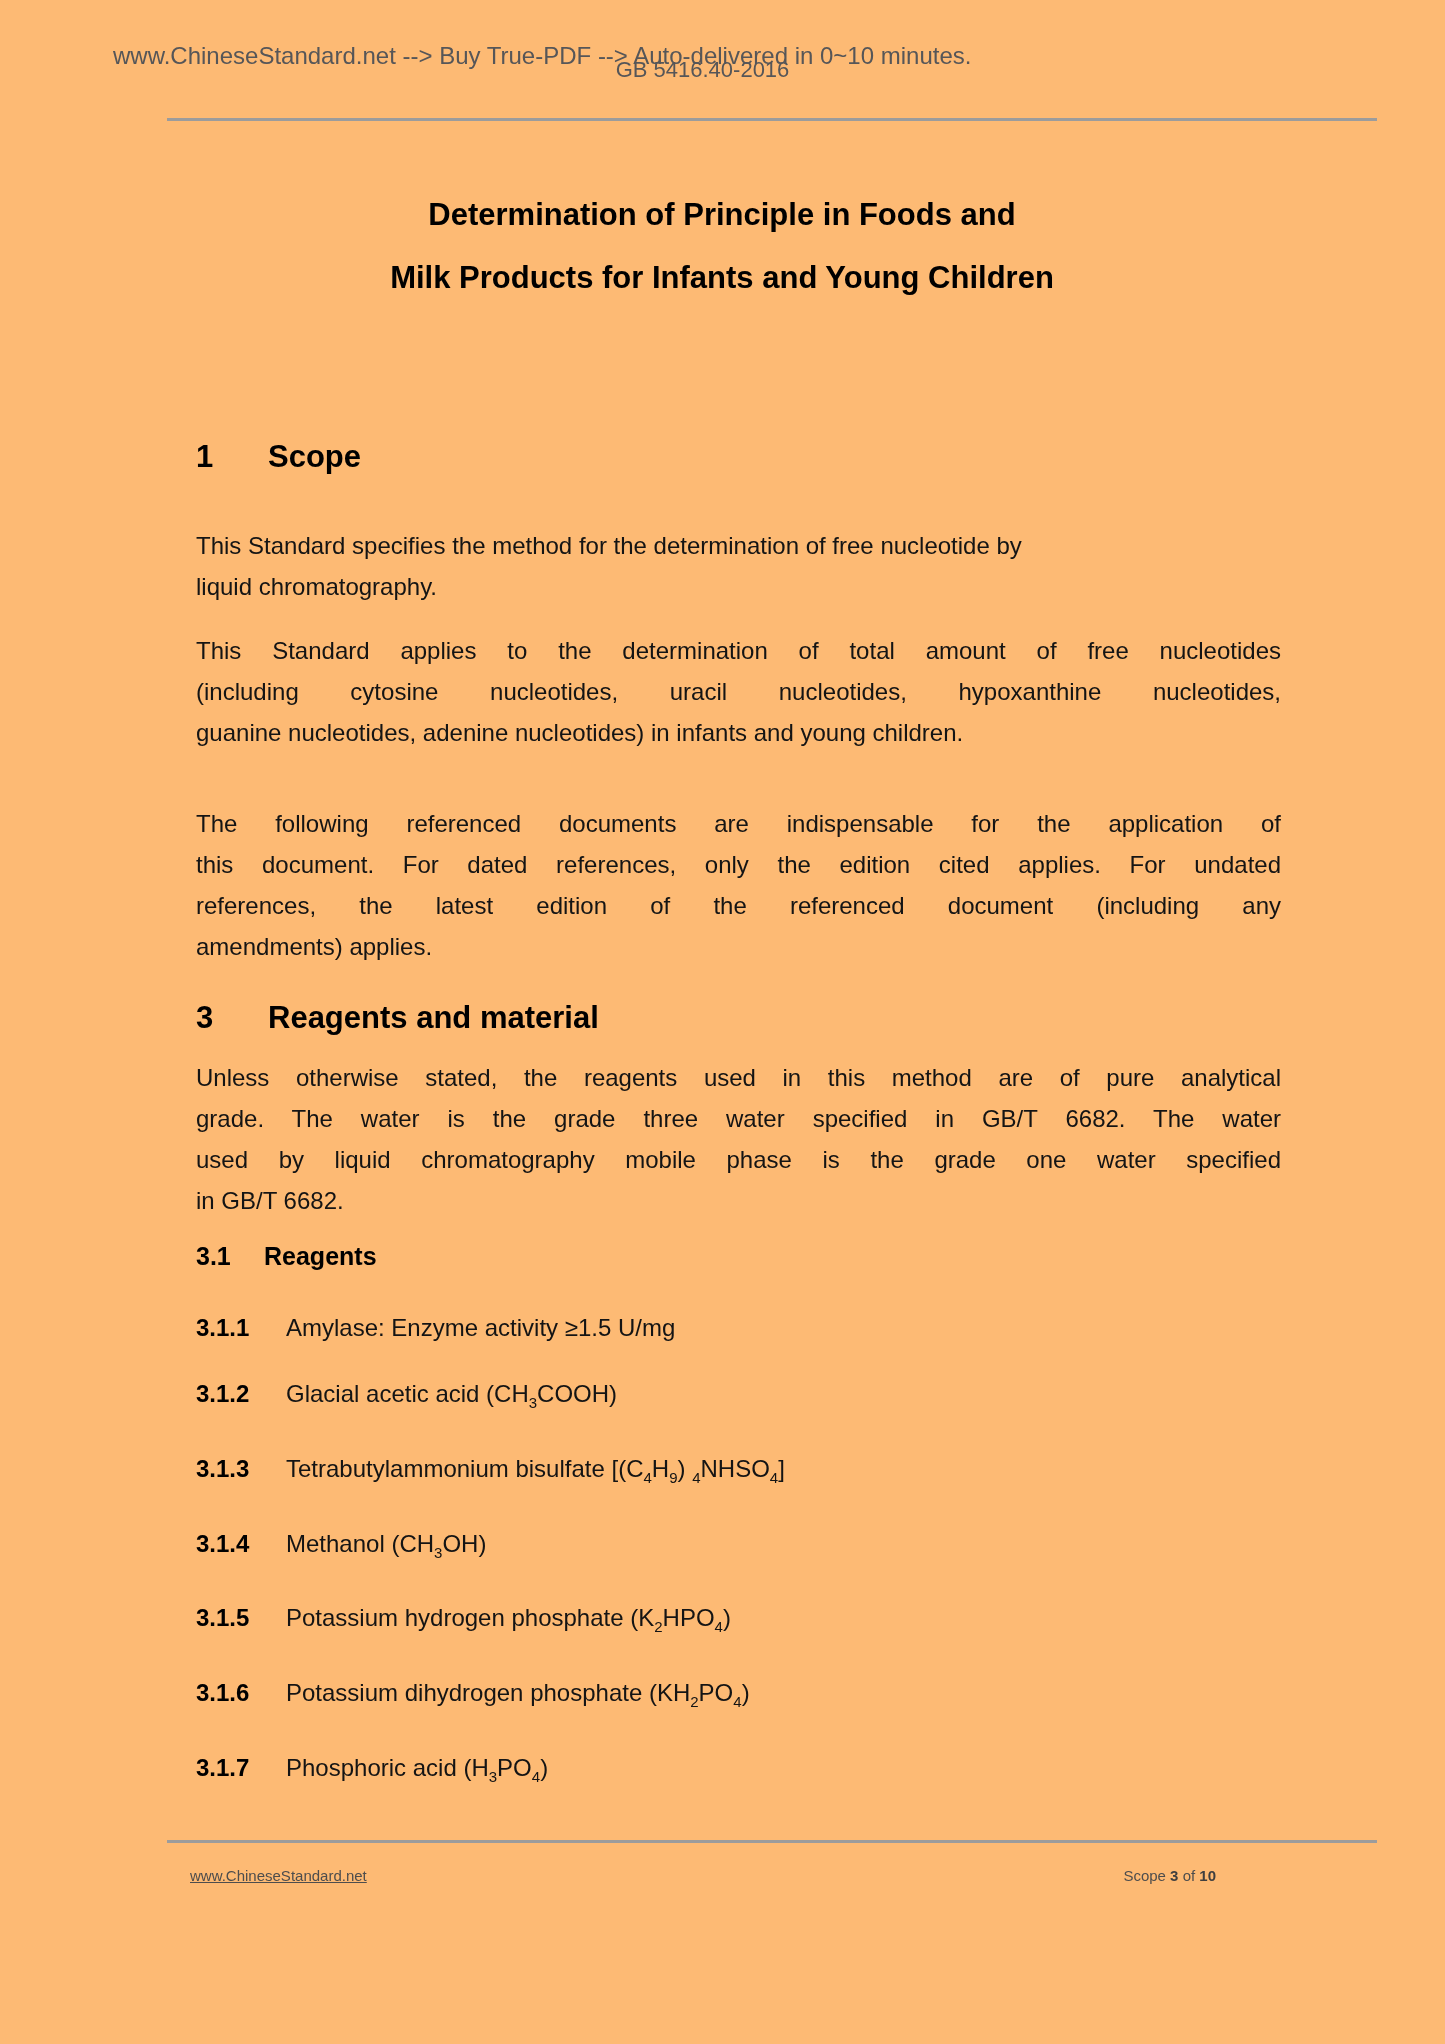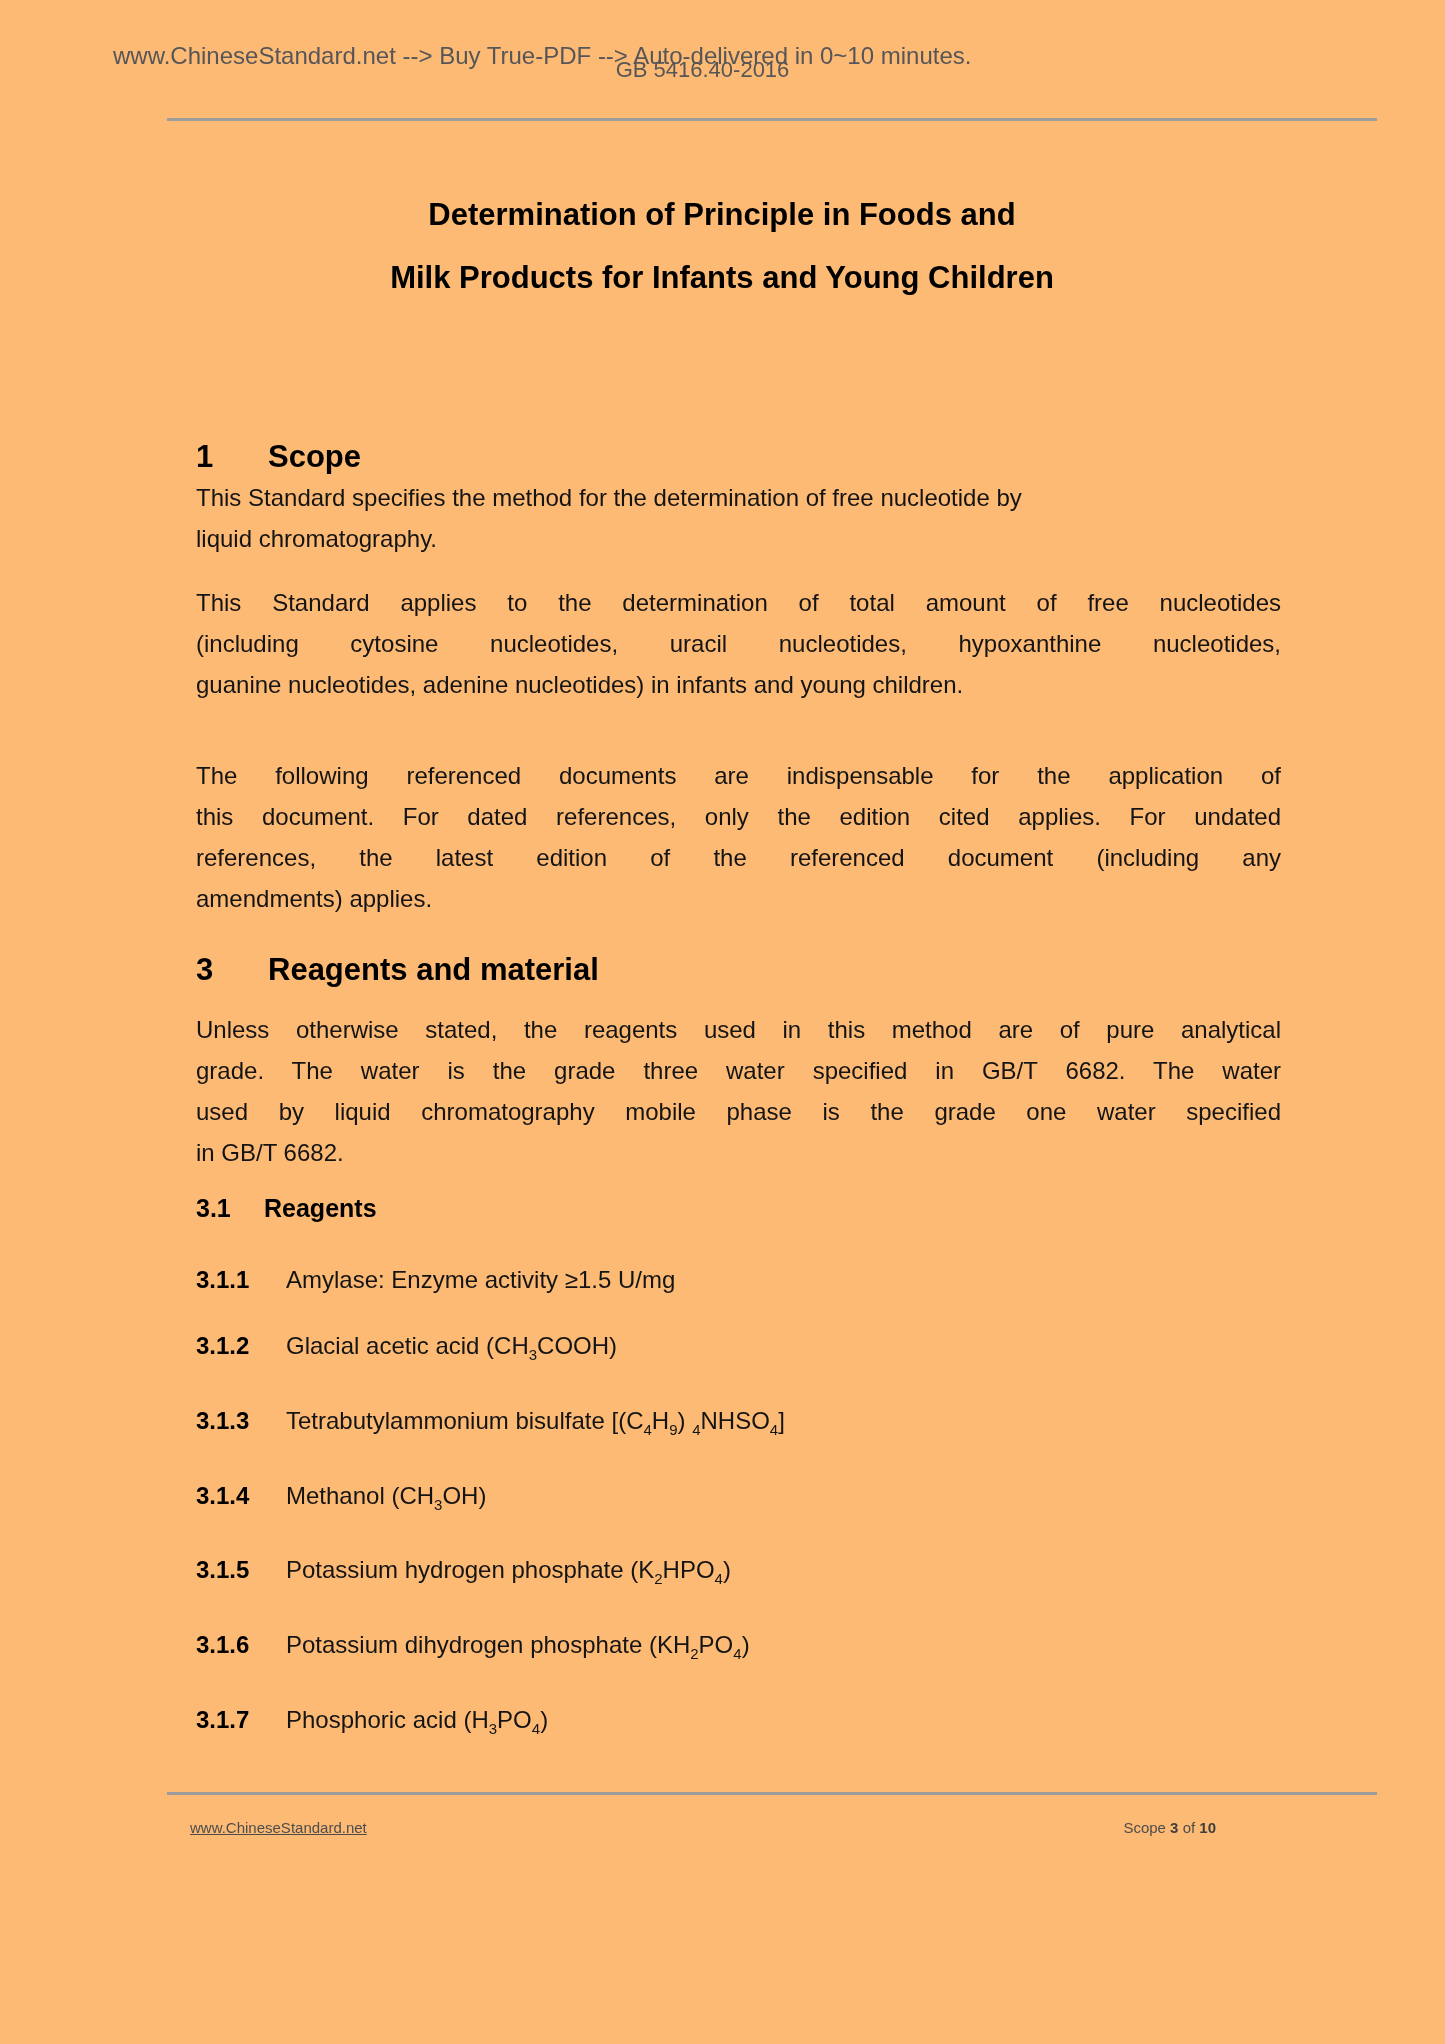--- a/index.html
+++ b/index.html
@@ -70,21 +70,21 @@
     line-height: 34px;
   }
   h2.sub .sec-num { display: inline-block; min-width: 68px; }
   .para {
     font-size: 24px;
     line-height: 41px;
     color: #141414;
   }
   .para .jl { text-align: justify; text-align-last: justify; text-justify: inter-word; }
   .mt-scope   { margin-top: 128px; }
-  .mt-p1      { }
+  .mt-p1      { margin-top: 48px; }
   .mt-p2      { margin-top: 23px; }
   .mt-princ   { margin-top: 35px; }
   .mt-p3      { margin-top: 50px; }
   .mt-reag    { margin-top: 31px; }
   .mt-p4      { margin-top: 19px; }
   .mt-sub     { margin-top: 18px; }
   .mt-items   { margin-top: 39px; }
   .item {
     font-size: 24px;
     line-height: 32px;

